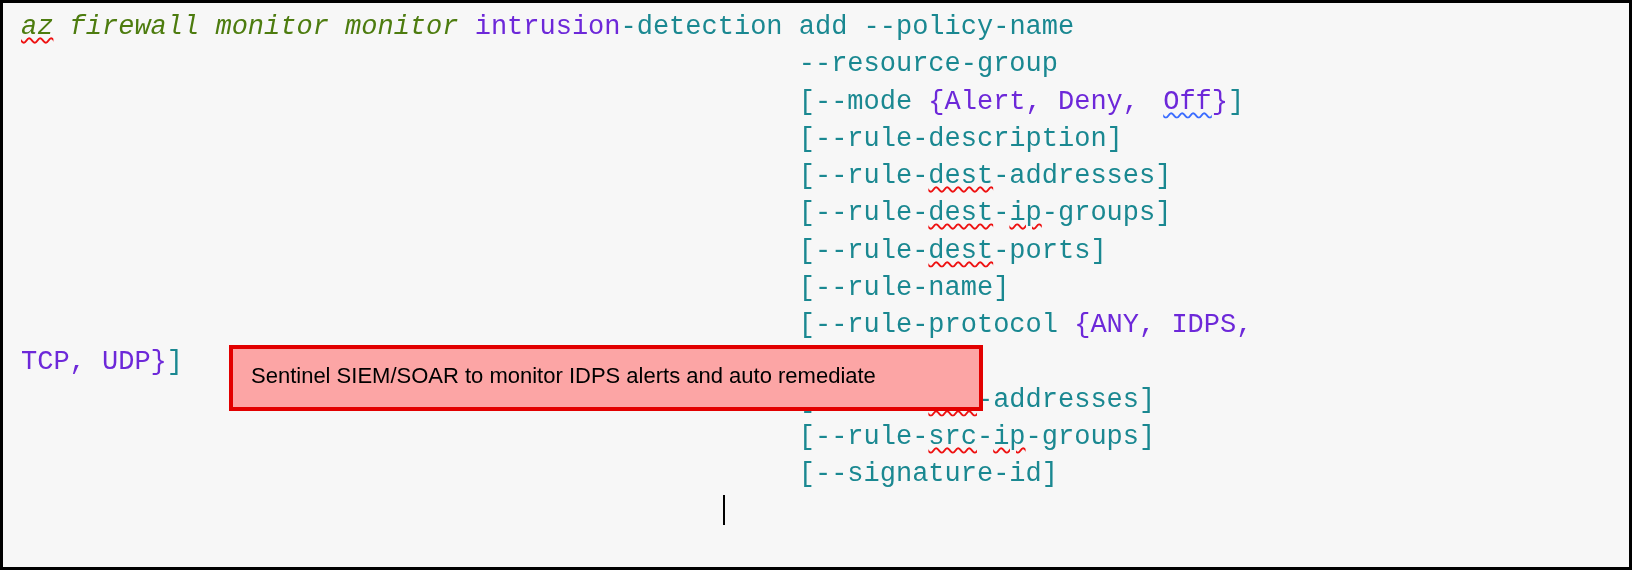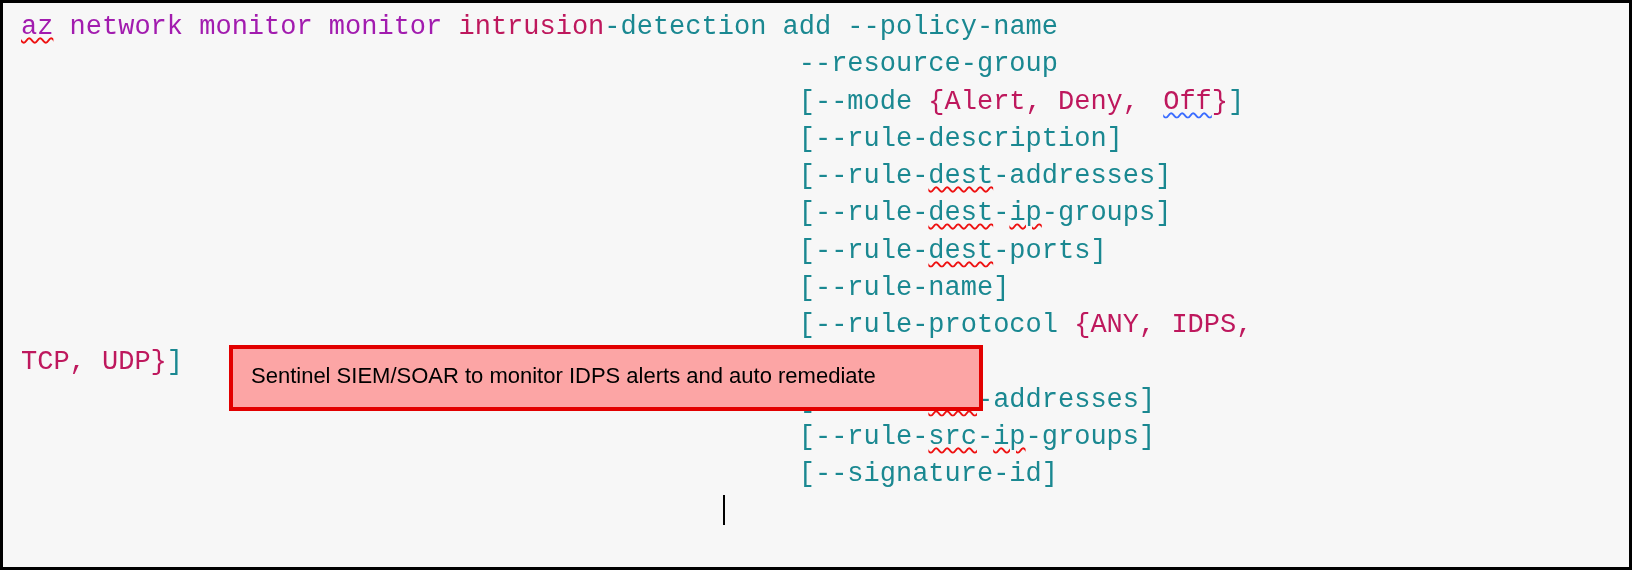--- a/index.html
+++ b/index.html
@@ -17,22 +17,22 @@
     padding: 6px 18px;
     background: #f7f7f7;
     overflow: hidden;
   }
   .code {
     font-size: 27px;
     line-height: 1.38;
     white-space: pre;
     color: #000;
   }
-  .tok-cmd    { color: #a21caf; }              
-  .tok-black  { color: #be185d; }              
+  .tok-cmd    { color: #4d7c0f; font-style: italic; }              
+  .tok-black  { color: #6d28d9; }              
   .tok-teal   { color: #1a8891; }
   .squiggle-red {
     text-decoration: underline wavy #e11;
     text-decoration-thickness: 2px;
     text-underline-offset: 3px;
   }
   .squiggle-blue {
     text-decoration: underline wavy #3a6cff;
     text-decoration-thickness: 2px;
     text-underline-offset: 3px;
@@ -53,21 +53,21 @@
     position: absolute;
     width: 2px;
     height: 30px;
     background: #000;
   }
 </style>
 </head>
 <body>
 
 <div class="frame">
-<div class="code"><span class="tok-cmd squiggle-red">az</span> <span class="tok-cmd">network</span> <span class="tok-cmd">monitor</span> <span class="tok-cmd">monitor</span> <span class="tok-black">intrusion</span><span class="tok-teal">-</span><span class="tok-teal">detection</span> <span class="tok-teal">add</span> <span class="tok-teal">--policy-name</span>
+<div class="code"><span class="tok-cmd squiggle-red">az</span> <span class="tok-cmd">firewall</span> <span class="tok-cmd">monitor</span> <span class="tok-cmd">monitor</span> <span class="tok-black">intrusion</span><span class="tok-teal">-</span><span class="tok-teal">detection</span> <span class="tok-teal">add</span> <span class="tok-teal">--policy-name</span>
 <span>                                                </span><span class="tok-teal">--resource-group</span>
 <span>                                                </span><span class="tok-teal">[</span><span class="tok-teal">--mode</span><span class="tok-black"> {Alert, Deny, </span><span class="tok-black squiggle-blue">Off</span><span class="tok-black">}</span><span class="tok-teal">]</span>
 <span>                                                </span><span class="tok-teal">[--rule-description]</span>
 <span>                                                </span><span class="tok-teal">[--rule-</span><span class="tok-teal squiggle-red">dest</span><span class="tok-teal">-addresses]</span>
 <span>                                                </span><span class="tok-teal">[--rule-</span><span class="tok-teal squiggle-red">dest</span><span class="tok-teal">-</span><span class="tok-teal squiggle-red">ip</span><span class="tok-teal">-groups]</span>
 <span>                                                </span><span class="tok-teal">[--rule-</span><span class="tok-teal squiggle-red">dest</span><span class="tok-teal">-ports]</span>
 <span>                                                </span><span class="tok-teal">[--rule-name]</span>
 <span>                                                </span><span class="tok-teal">[</span><span class="tok-teal">--rule-protocol</span><span class="tok-black"> {ANY, IDPS,</span>
 <span class="tok-black">TCP, UDP}</span><span class="tok-teal">]</span>
 <span>                                                </span><span class="tok-teal">[--rule-</span><span class="tok-teal squiggle-red">src</span><span class="tok-teal">-addresses]</span>

